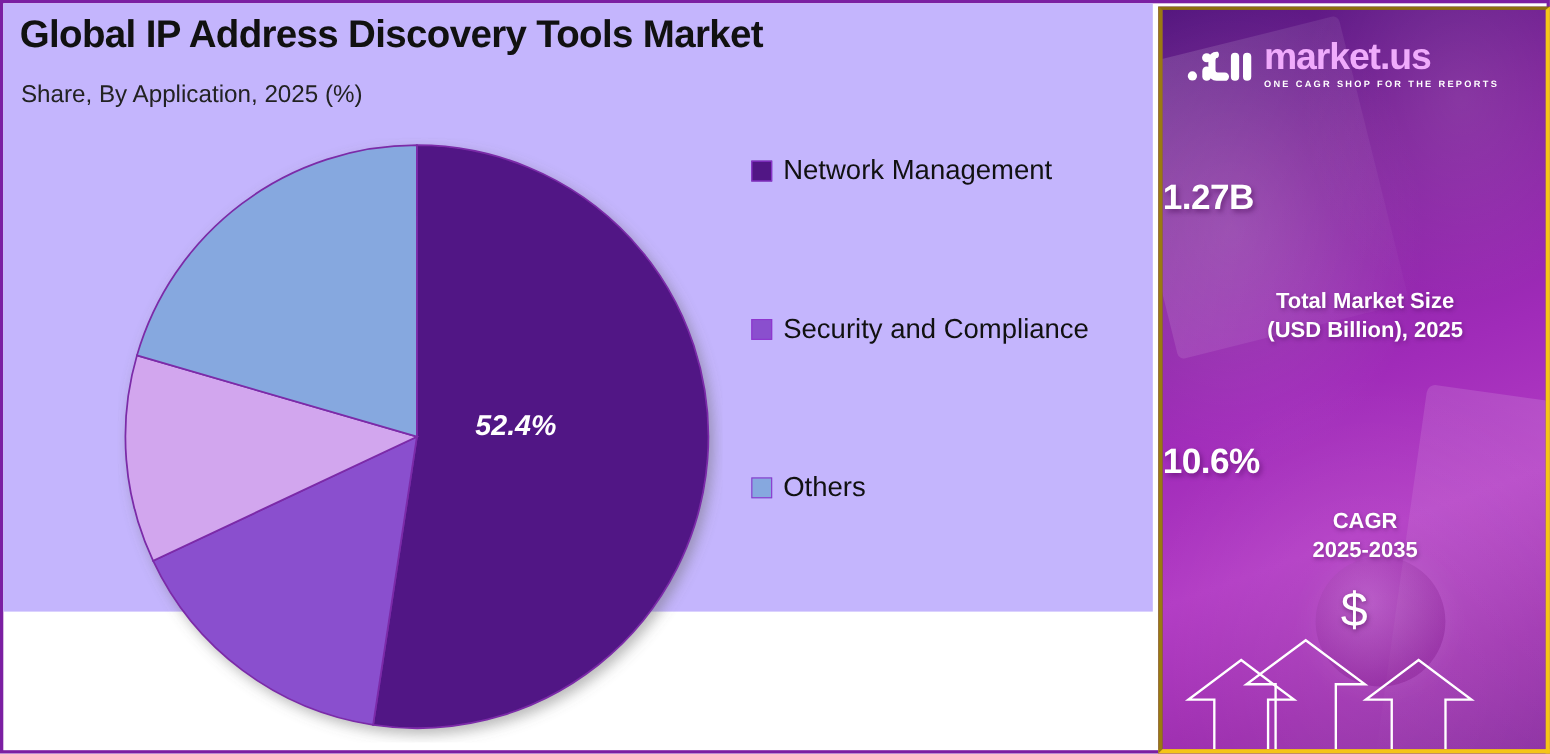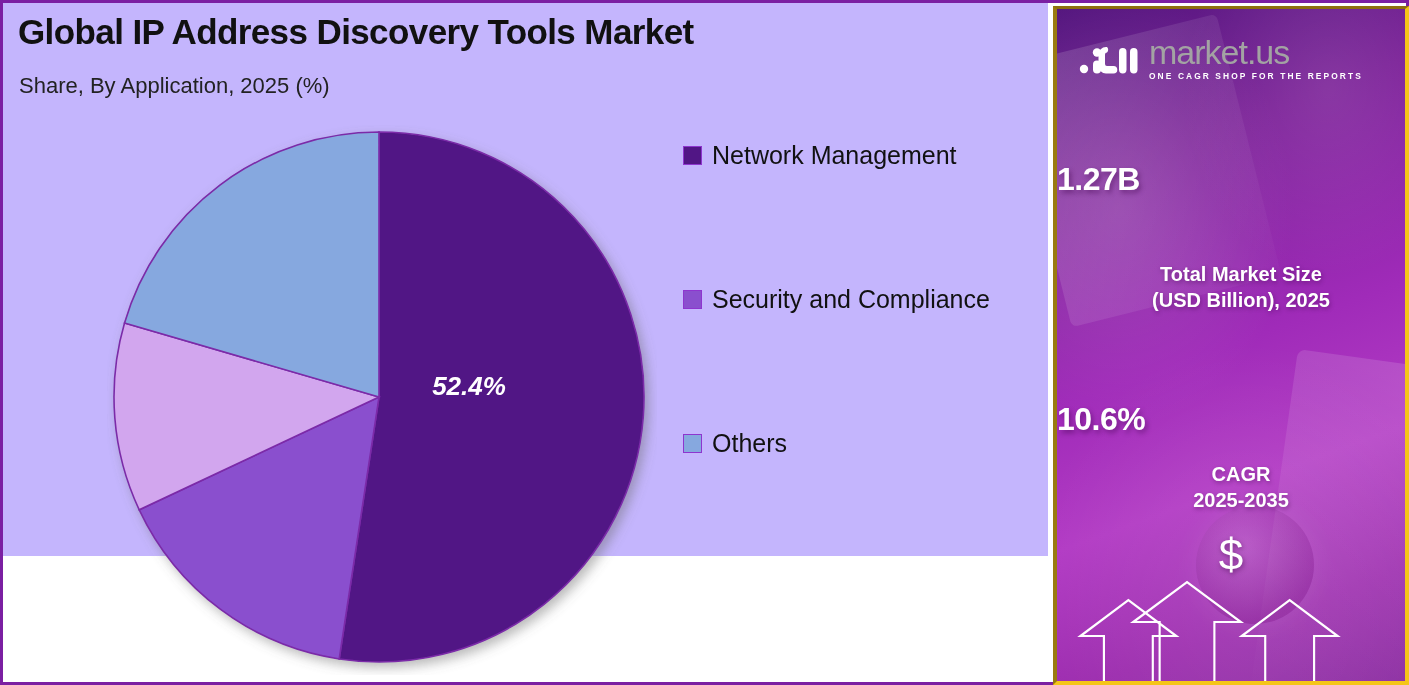--- a/index.html
+++ b/index.html
@@ -129,22 +129,22 @@
     align-items: center;
     gap: 10px;
   }
   #logo-wordmark {
     display: flex;
     flex-direction: column;
     align-items: flex-start;
   }
   #logo-name {
     font-size: 34px;
-    font-weight: 400;
-    color: #a3a3a3;
+    font-weight: 700;
+    color: #f0abfc;
     letter-spacing: -1px;
     line-height: 0.95;
   }
   #logo-tagline {
     font-size: 8.4px;
     font-weight: 700;
     color: #ffffff;
     letter-spacing: 2.1px;
     margin-top: 3px;
   }

